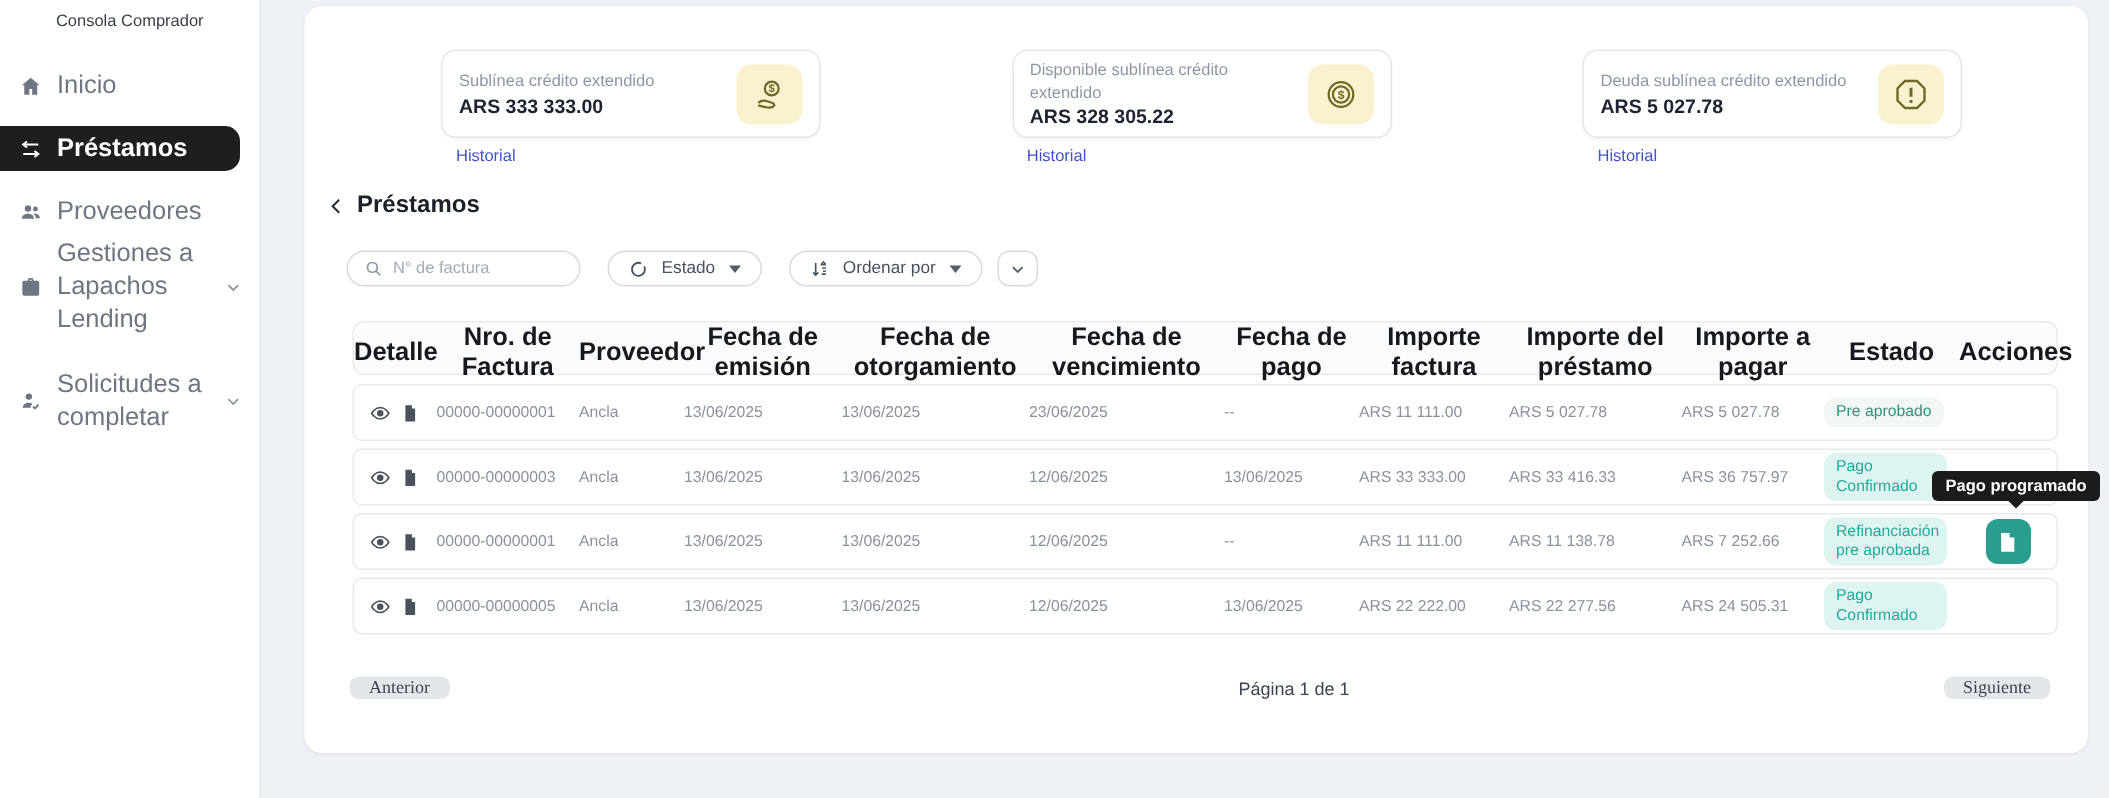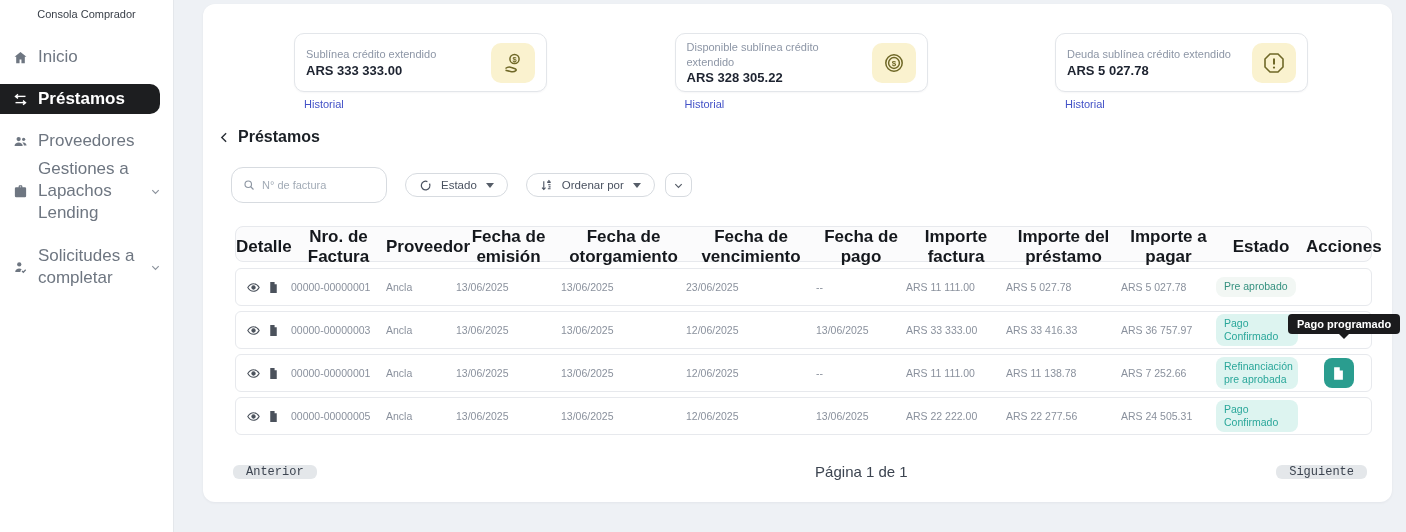--- a/index.html
+++ b/index.html
@@ -36,21 +36,21 @@
   .hist-link { display:inline-block; margin:6px 0 0 10px; font-size:11px; color:#4352c7; cursor:pointer; }
 
   
   .page-head { display:flex; align-items:center; gap:7px; margin:16px 0 0 15px; }
   .back-icon { display:flex; color:#2a2f36; }
   .back-icon svg { width:13px; height:13px; }
   .page-title { font-size:16px; font-weight:700; color:#1b2026; }
 
   
   .filters { display:flex; align-items:center; gap:18px; margin:21px 0 0 28px; }
-  .search-box { width:156px; height:36px; border:1px solid #d7dbe0; border-radius:12px; display:flex; align-items:center; gap:7px; padding:0 11px; color:#8d96a2; background:#fff; }
+  .search-box { width:156px; height:24px; border:1px solid #d7dbe0; border-radius:12px; display:flex; align-items:center; gap:7px; padding:0 11px; color:#8d96a2; background:#fff; }
   .search-box svg { width:12px; height:12px; min-width:12px; }
   .search-box input { border:none; outline:none; font-size:11px; width:100%; color:#333; background:transparent; font-family:"Liberation Sans", sans-serif; }
   .search-box input::placeholder { color:#a2abb6; }
   .pill { height:24px; border:1px solid #d7dbe0; border-radius:12px; background:#fff; display:flex; align-items:center; gap:9px; padding:0 13px; font-size:11.5px; color:#4a5260; cursor:pointer; }
   .pill svg { width:13px; height:13px; }
   .caret { width:0; height:0; border-left:4px solid transparent; border-right:4px solid transparent; border-top:5px solid #565d68; }
   .more-btn { width:27px; height:24px; border:1px solid #d7dbe0; border-radius:8px; background:#fff; display:flex; align-items:center; justify-content:center; color:#565d68; margin-left:-8px; cursor:pointer; }
   .more-btn svg { width:11px; height:11px; }
 
   
@@ -67,22 +67,22 @@
   .badge.teal { background:#ddf4f0; color:#2aa79a; }
   .action-btn { width:30px; height:30px; border:none; border-radius:8px; background:#2a9d8f; color:#fff; display:flex; align-items:center; justify-content:center; margin:0 auto; cursor:pointer; }
   .action-btn svg { width:15px; height:15px; }
 
   
   .tooltip { position:absolute; left:1085px; top:310px; background:#1b1b1d; color:#fff; font-size:11px; font-weight:700; padding:4px 9px; border-radius:4px; white-space:nowrap; z-index:5; }
   .tooltip::after { content:""; position:absolute; left:50%; bottom:-5px; transform:translateX(-50%); width:0; height:0; border-left:5px solid transparent; border-right:5px solid transparent; border-top:5px solid #1b1b1d; }
 
   
   .pagination { display:flex; align-items:center; justify-content:space-between; padding:0 25px 0 30px; margin-top:28px; }
-  .page-btn { background:#e4e7ea; border:none; border-radius:6px; padding:0 13px; font-size:12px; color:#3c4450; font-family:Liberation Mono, monospace; cursor:pointer; }
-  .page-info { font-size:15px; color:#3c4450; margin-left:130px; }
+  .page-btn { background:#e4e7ea; border:none; border-radius:6px; padding:0 13px; font-size:12px; color:#3c4450; font-family:Liberation Serif, serif; cursor:pointer; }
+  .page-info { font-size:12px; color:#3c4450; margin-left:130px; }
 </style>
 </head>
 <body>
 
 <aside class="sidebar">
   <div class="side-title">Consola Comprador</div>
   <nav class="side-nav">
 
     <div class="side-item">
       <span class="sicon">

